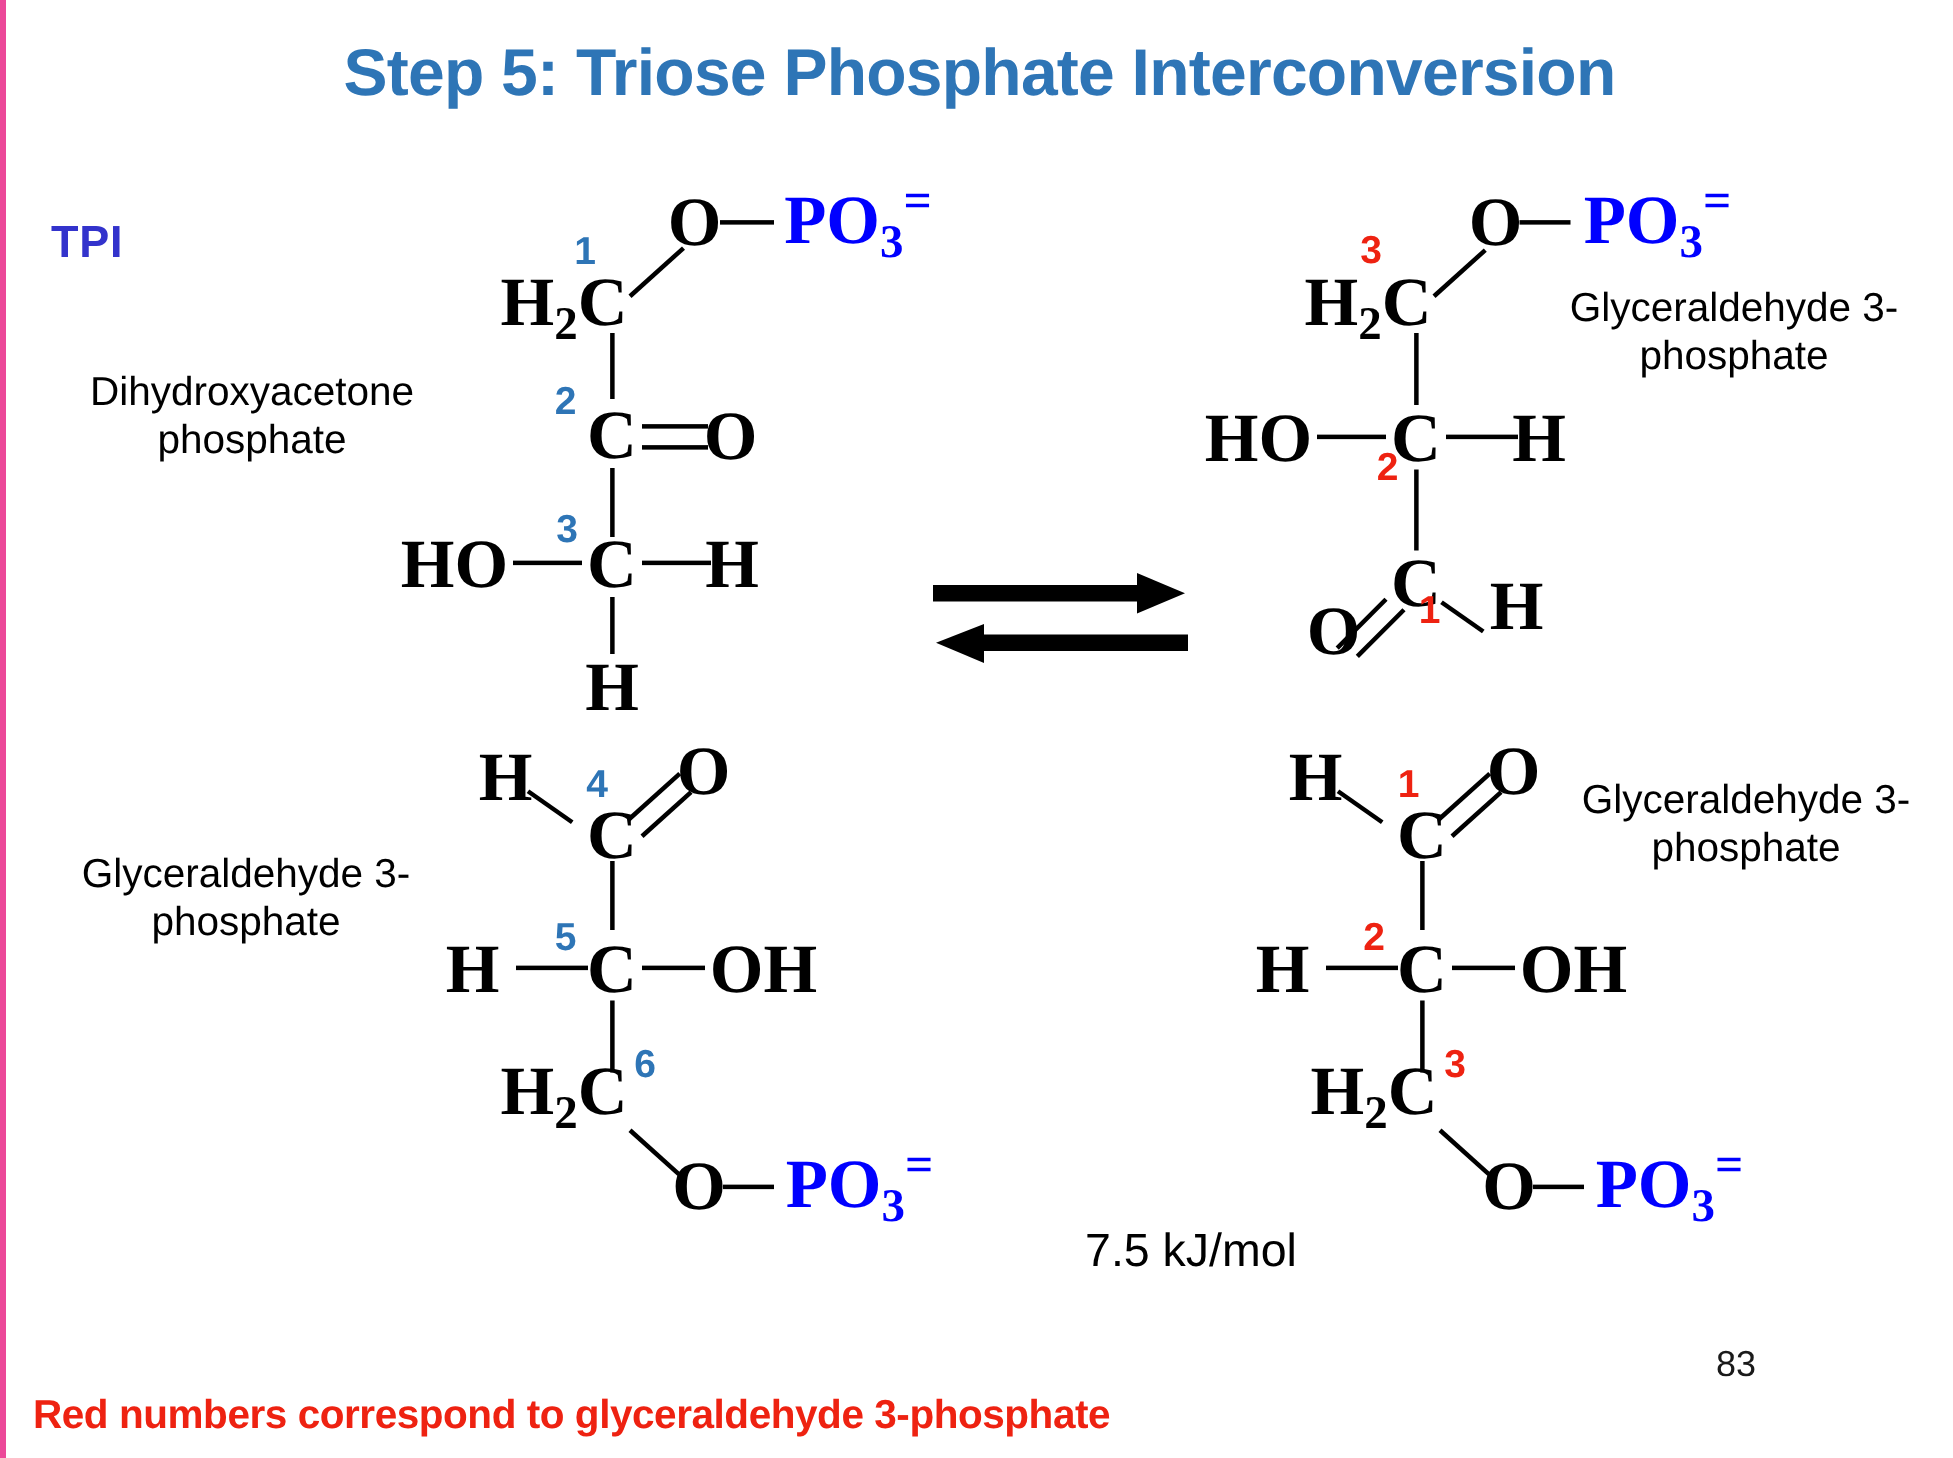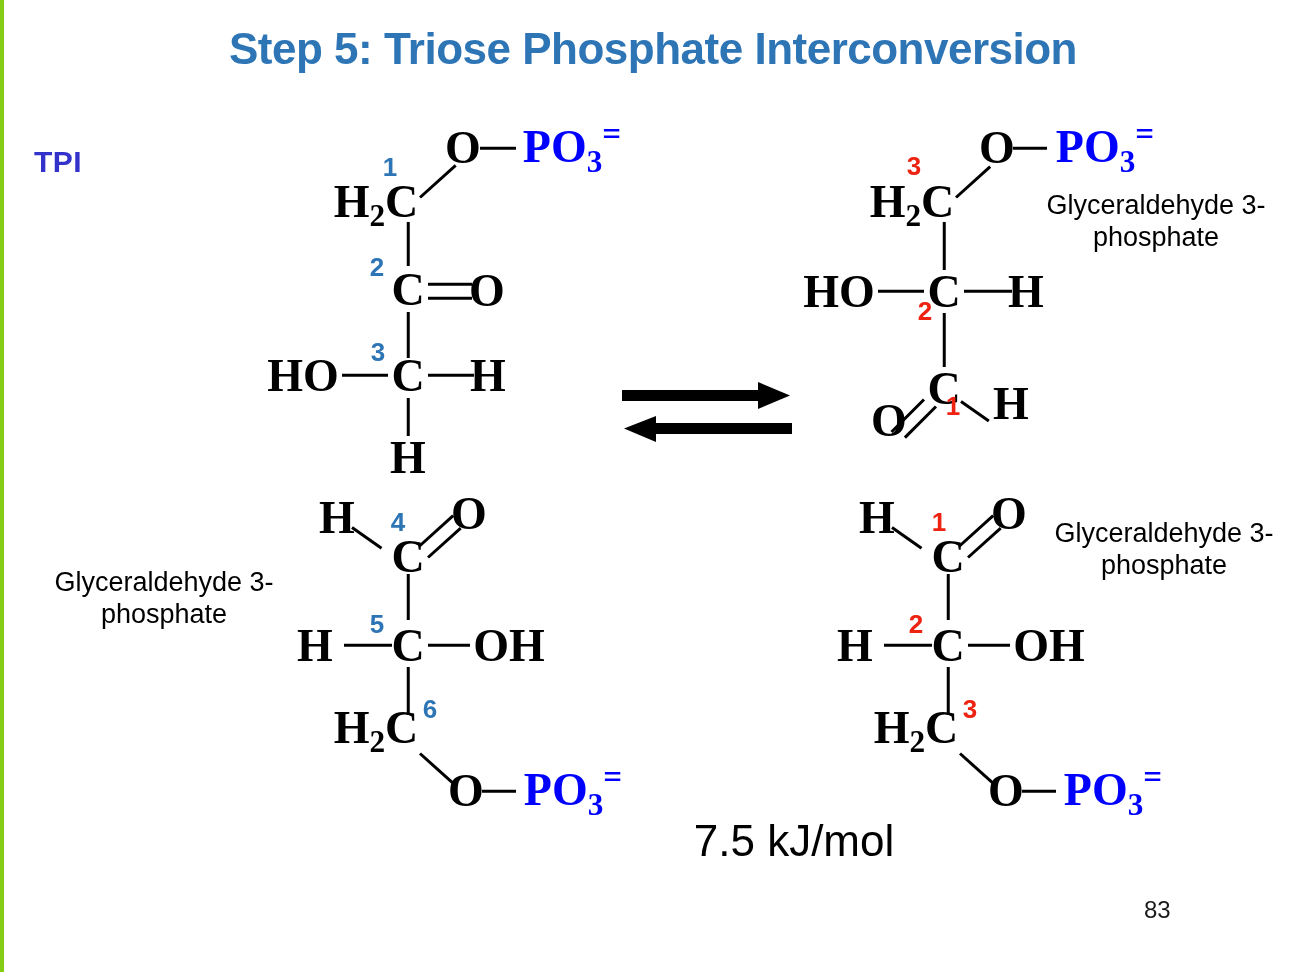--- a/index.html
+++ b/index.html
@@ -7,21 +7,21 @@
     padding: 0;
     background: #ffffff;
   }
   #slide {
     position: relative;
     width: 1302px;
     height: 972px;
     background: #ffffff;
     overflow: hidden;
     font-family: "Liberation Sans", sans-serif;
-    border-left: 4px solid #84cc16;
+    border-left: 4px solid #ec4899;
     box-sizing: border-box;
     padding-left: 18px;
   }
 
   
   #title {
     position: absolute;
     left: 0; right: 0;
     top: 24px;
     text-align: center;
@@ -58,21 +58,21 @@
   #cap-g3p-bl    { left: 10px;   top: 567px; width: 300px; }
   #cap-g3p-br    { left: 1040px; top: 518px; width: 240px; }
 
   
   #energy {
     position: absolute;
     left: 630px;
     top: 816px;
     width: 320px;
     text-align: center;
-    font-size: 44px;
+    font-size: 31px;
     color: #000000;
   }
 
   
   #slide-num {
     position: absolute;
     left: 1140px;
     top: 896px;
     font-size: 24px;
     color: #1a1a1a;
@@ -144,20 +144,21 @@
 </style>
 </head>
 <body>
 
 <div id="slide">
 
   <div id="title">Step 5: Triose Phosphate Interconversion</div>
 
   <div id="tpi">TPI</div>
 
+  <div class="caption" id="cap-dhap">Dihydroxyacetone phosphate</div>
   <div class="caption" id="cap-g3p-tr">Glyceraldehyde 3-phosphate</div>
   <div class="caption" id="cap-g3p-bl">Glyceraldehyde 3-phosphate</div>
   <div class="caption" id="cap-g3p-br">Glyceraldehyde 3-phosphate</div>
 
   <div class="struct" style="left:0px; top:0px; width:651px; height:470px;">
 
     <div class="bond d" style="left:416px; top:196px; width:48px; transform: rotate(-42deg);"></div>
     <div class="bond h" style="left:476px; top:148px; width:36px;"></div>
     <div class="bond v" style="left:404px; top:222px; height:44px;"></div>
     <div class="bond h" style="left:424px; top:284px; width:44px;"></div>
@@ -269,16 +270,17 @@
     <div class="atom" style="left:1002px; top:791px;">O</div>
     <div class="atom po3" style="left:1109px; top:790px;">PO<span class="sub">3</span><span class="sup">=</span></div>
 
     <div class="locant red" style="left:935px; top:522px;">1</div>
     <div class="locant red" style="left:912px; top:624px;">2</div>
     <div class="locant red" style="left:966px; top:709px;">3</div>
   </div>
 
   <div id="energy">7.5 kJ/mol</div>
 
+  <div class="legend" id="legend-red">Red numbers correspond to glyceraldehyde 3-phosphate</div>
 
   <div id="slide-num">83</div>
 
 </div>
 
 </body></html>

